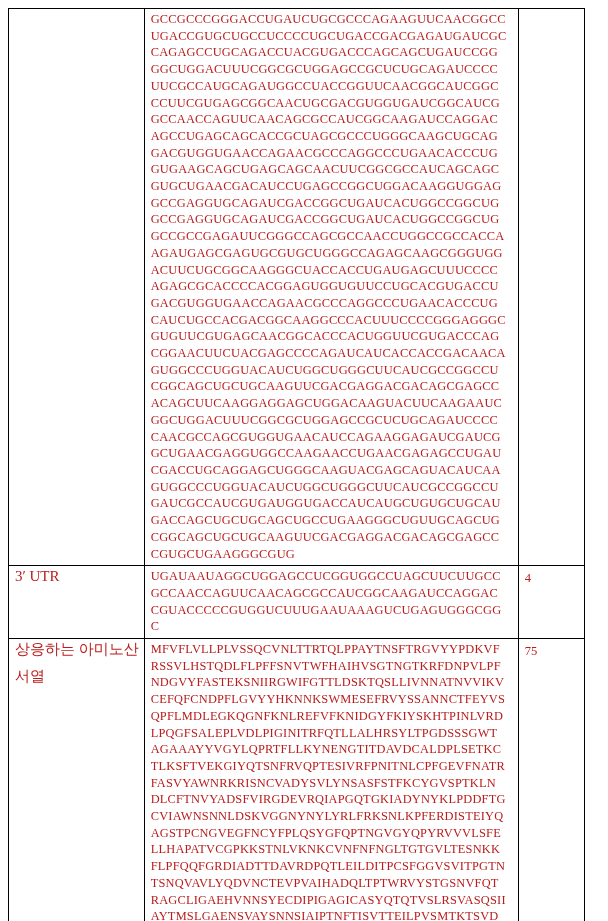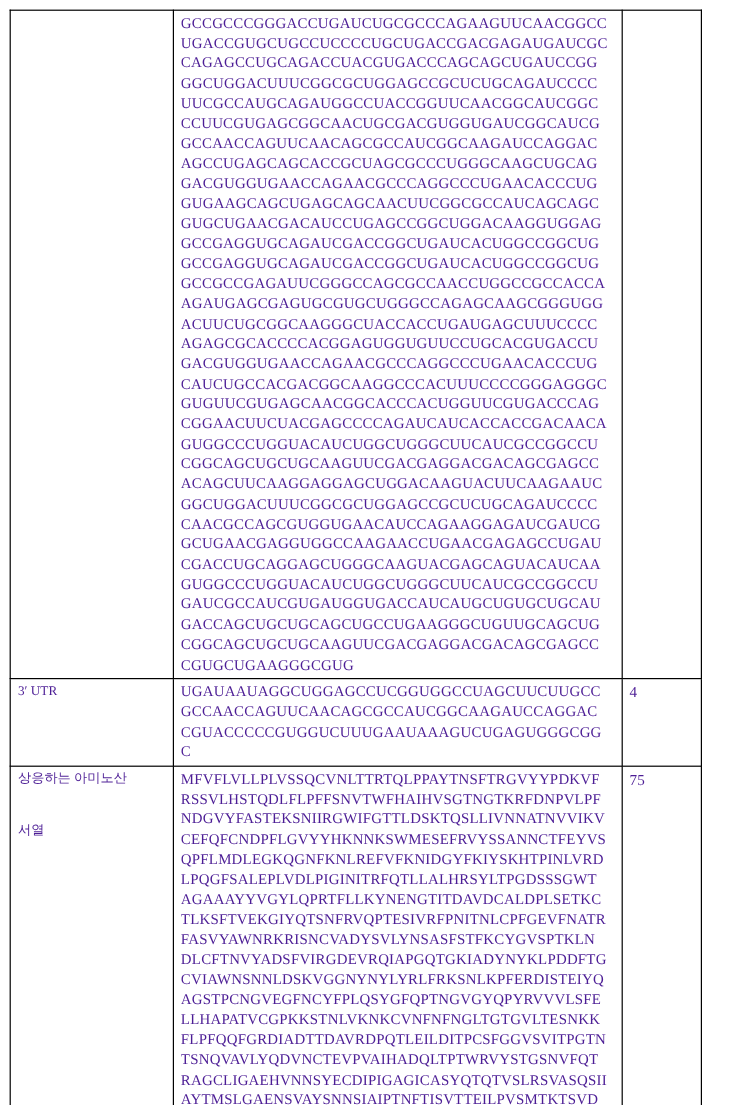--- a/index.html
+++ b/index.html
@@ -6,21 +6,21 @@
     margin: 0;
     padding: 0;
     background: #ffffff;
   }
   .page {
     position: relative;
     width: 608px;
     height: 921px;
     background: #ffffff;
     font-family: "Liberation Serif", "DejaVu Serif", serif;
-    color: #4c1d95;
+    color: #b91c1c;
     overflow: hidden;
   }
   table.seq-table {
     position: absolute;
     left: 8px;
     top: 8px;
     width: 577px;
     border-collapse: collapse;
     table-layout: fixed;
   }
@@ -33,26 +33,26 @@
   .col-seq   { width: 372px; }
   .col-id    { width: 66px;  }
   .seq-line {
     font-size: 12.4px;
     line-height: 16.7px;
     white-space: pre;
     letter-spacing: 0.2px;
     overflow: hidden;
   }
   .label-line {
-    font-size: 11px;
+    font-size: 15px;
     line-height: 16.7px;
     white-space: pre;
   }
   .label-line + .label-line {
-    margin-top: 26px;
+    margin-top: 10px;
     font-family: Liberation Serif, serif;
   }
   .id-text {
     font-size: 12.6px;
     line-height: 16.7px;
   }
 </style>
 </head>
 <body>
 

